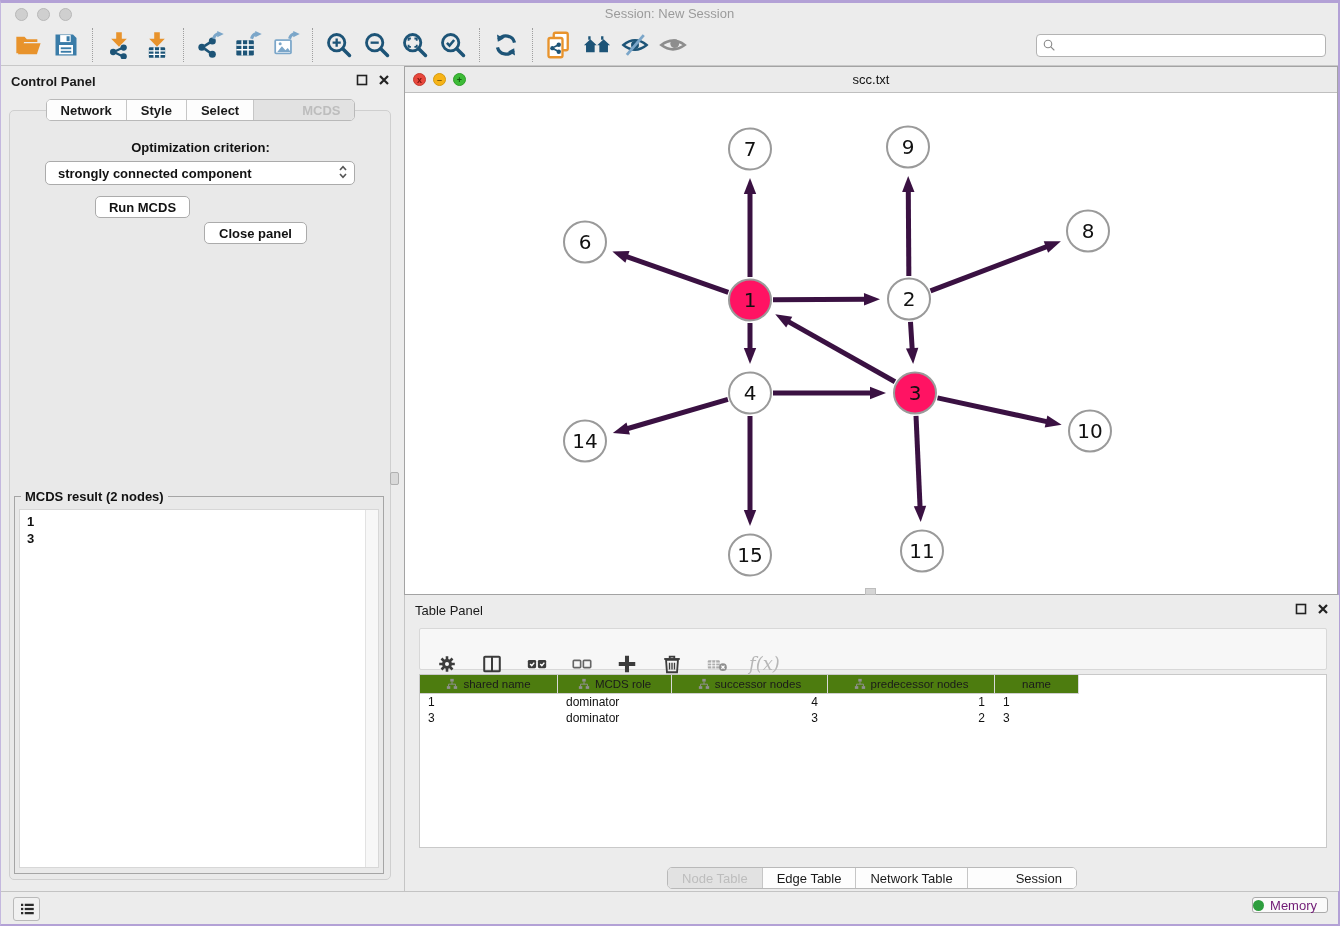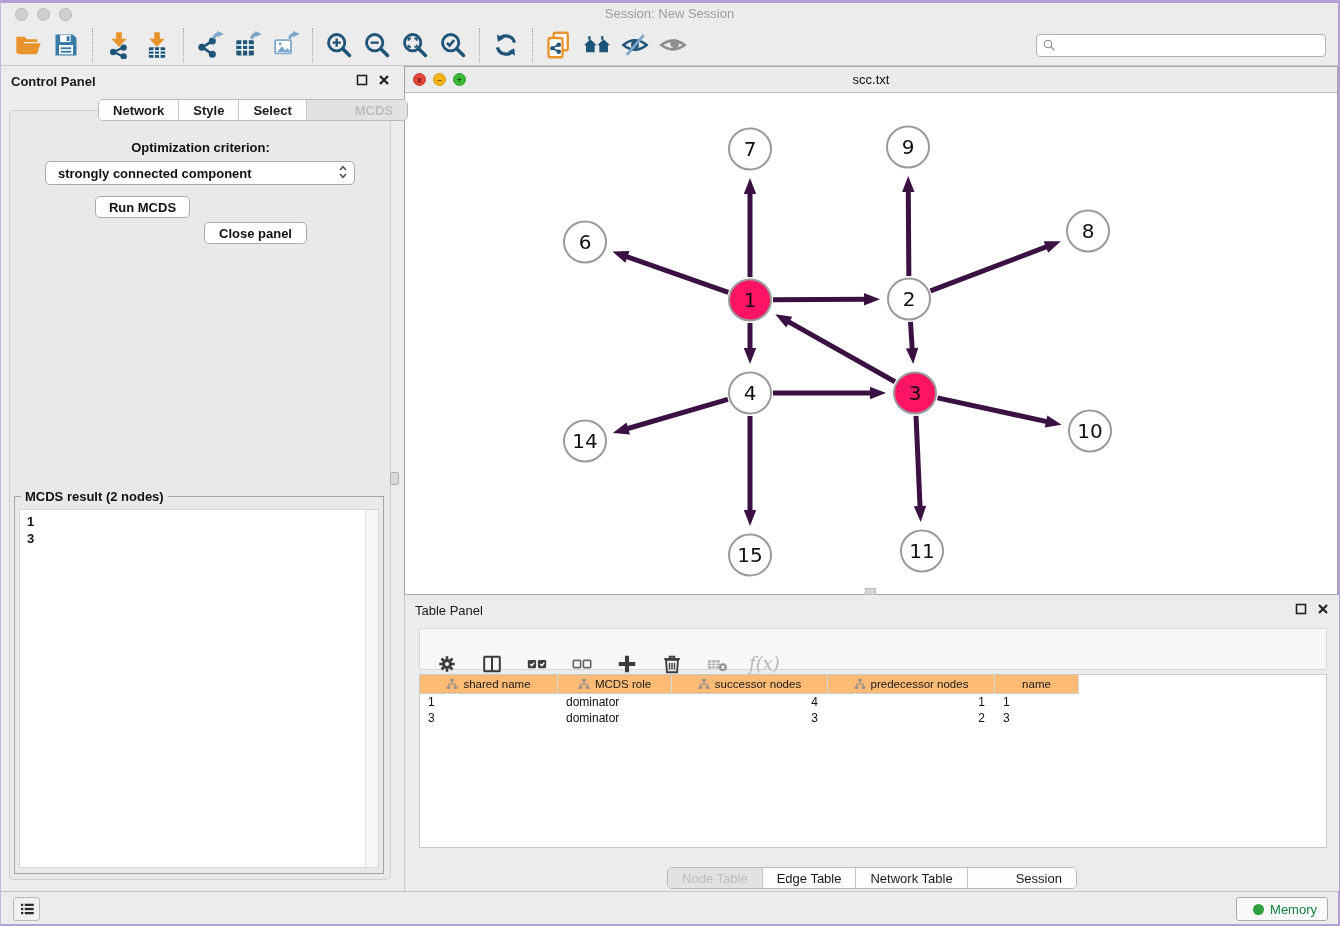--- a/index.html
+++ b/index.html
@@ -25,21 +25,21 @@
                border:1px solid #b3b3b3; border-radius:4px; display:flex; align-items:center; padding-left:5px; }
   .searchbox svg { width:15px; height:15px; }
   .searchbox input { border:none; outline:none; flex:1; height:19px; font-size:12px; background:transparent; }
 
   
   .control-panel { position:absolute; left:0; top:63px; width:399px; height:825px;font-weight:bold; }
   .panel-header { position:absolute; left:0; top:0; width:100%; height:28px; }
   .panel-title { position:absolute; left:10px; top:8px; font-size:13px; color:#1a1a1a; }
   .panel-ctls { position:absolute; right:10px; top:8px; display:flex; gap:10px; }
   .panel-ctls svg { width:12px; height:12px; }
-  .cp-tabs { position:absolute; left:0; top:33px; width:100%; display:flex; justify-content:flex-end; z-index:2;margin-left:8px; }
+  .cp-tabs { position:absolute; left:0; top:33px; width:100%; display:flex; justify-content:center; z-index:2; }
   .seg { display:inline-flex; border:1px solid #b9b9b9; border-radius:5px; overflow:hidden; background:#fff; height:22px; }
   .seg .tab { padding:0 14px; font-size:13px; color:#1a1a1a; display:flex; align-items:center; background:#fdfdfd; border-right:1px solid #c6c6c6; }
   .seg .tab:last-child { border-right:none;padding-left:48px; }
   .seg .tab.selected { background:#e2e2e2; color:#bdbdbd; }
   .cp-body { position:absolute; left:8px; top:44px; width:382px; height:770px; background:#e9e9e9;
              border:1px solid #cfcfcf; border-radius:5px; }
   .opt-label { position:absolute; left:0; top:74px; width:100%; text-align:center; font-size:13px; color:#111; }
   .criterion { position:absolute; left:44px; top:95px; width:310px; height:24px; background:#fff;
                border:1px solid #ababab; border-radius:5px; display:flex; align-items:center;
                padding-left:12px; font-size:13px; color:#111; }
@@ -76,34 +76,34 @@
   .table-panel { position:absolute; left:403px; top:592px; width:935px; height:296px; background:#ececec;
                  border-left:1px solid #c5c5c5; }
   .tp-toolbar { position:absolute; left:14px; top:33px; width:908px; height:42px; background:#f7f7f7;
                 border:1px solid #d8d8d8; border-radius:2px; display:flex; align-items:center; padding-left:14px; gap:19px; }
   .tp-toolbar .tb-btn { width:26px; height:26px;margin-top:29px; }
   .tp-toolbar .tb-btn svg { width:22px; height:22px; }
   .fx { font-family:"DejaVu Serif", serif; font-style:italic; font-size:18px; color:#b7b7b7; }
   .grid-table { position:absolute; left:14px; top:79px; width:908px; height:174px; background:#fff;
                 border:1px solid #c9c9c9; overflow:hidden; }
   .gt-head { display:flex; height:19px; }
-  .gt-hcell { background:#fdba74; border-right:1px solid #d9d9d9; border-bottom:1px solid #cfcfcf;
+  .gt-hcell { background:#4d7c0f; border-right:1px solid #d9d9d9; border-bottom:1px solid #cfcfcf;
               display:flex; align-items:center; justify-content:center; gap:5px; font-size:11.5px; color:#1a1a1a; }
   .gt-hcell svg { width:12px; height:12px; }
   .gt-row { display:flex; height:16px; }
   .gt-cell { font-size:12px; color:#111; display:flex; align-items:center; }
   .tp-tabs { position:absolute; left:0; top:272px; width:100%; display:flex; justify-content:center;text-align:center; }
 
   
   .status-bar { position:absolute; left:0; top:888px; width:100%; height:33px; border-top:1px solid #c3c3c3; background:#ececec; }
   .list-btn { position:absolute; left:12px; top:5px; width:27px; height:24px; background:#f1f1f1;
               border:1px solid #b9b9b9; border-radius:3px; display:flex; align-items:center; justify-content:center; }
   .list-btn svg { width:18px; height:18px; }
-  .memory-btn { position:absolute; right:10px; top:5px; height:24px; padding:0 10px 0 16px; background:#fafafa;
-                border:1px solid #ababab; border-radius:3px; display:flex; align-items:center; gap:6px; font-size:13px; color:#15803d; }
+  .memory-btn { position:absolute; right:10px; top:5px; height:16px; padding:0 10px 0 0; background:#fafafa;
+                border:1px solid #ababab; border-radius:3px; display:flex; align-items:center; gap:6px; font-size:13px; color:#701a75; }
   .memory-dot { width:11px; height:11px; border-radius:50%; background:#2e9e3e; }
 </style>
 </head>
 <body>
 
 <div class="app">
 
   <div class="titlebar">
     <div class="traffic-dim">
       <span></span>

